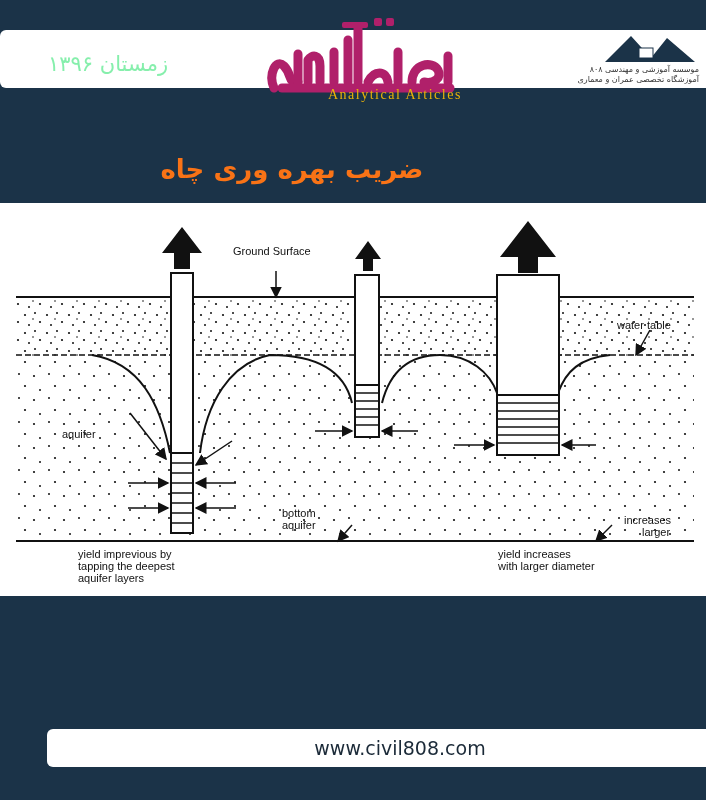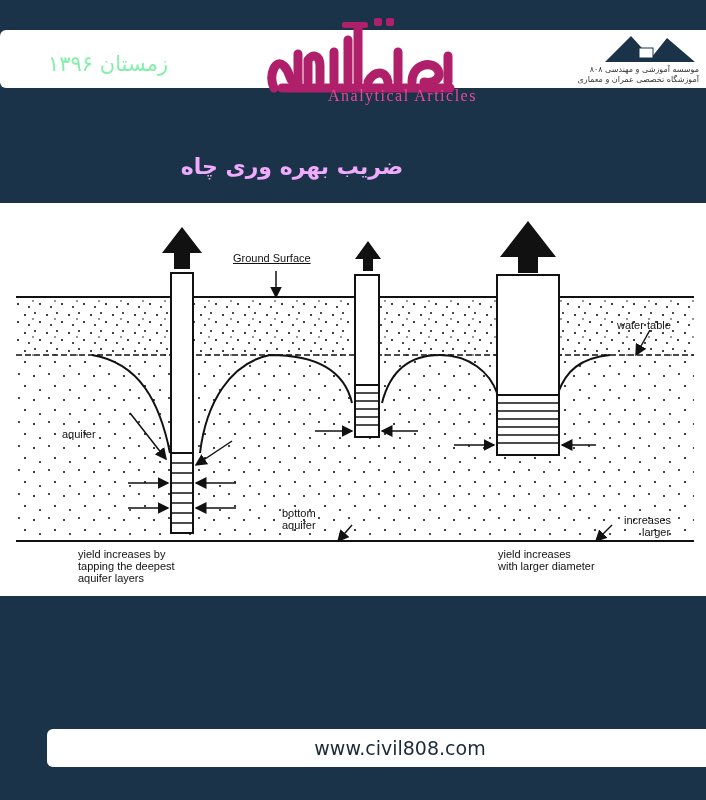--- a/index.html
+++ b/index.html
@@ -1,23 +1,23 @@
 <!DOCTYPE html>
 <html><head>
 <meta charset="utf-8">
 <style>
   html,body{margin:0;padding:0;}
   body{width:706px;height:800px;background:#1b3348;position:relative;overflow:hidden;font-family:"DejaVu Sans",sans-serif;}
   .header-bar{position:absolute;left:0;top:30px;width:706px;height:58px;background:#fff;border-radius:6px 0 0 6px;}
   .date-text{position:absolute;left:48px;top:44px;font-size:21px;font-weight:normal;color:#86efac;direction:rtl;font-family:"DejaVu Sans",sans-serif;margin-top:8px;}
   .logo-title{position:absolute;left:262px;top:14px;width:200px;height:88px;}
-  .logo-sub{position:absolute;left:328px;top:87px;font-family:"Liberation Serif",serif;font-size:16px;letter-spacing:1.5px;color:#ec4899;}
+  .logo-sub{position:absolute;left:328px;top:87px;font-family:"Liberation Serif",serif;font-size:14px;letter-spacing:1.5px;color:#eab308;}
   .inst-logo{position:absolute;left:595px;top:34px;width:106px;height:52px;}
   .inst-line{position:absolute;font-size:8px;color:#333;direction:rtl;white-space:nowrap;}
-  .page-title{position:absolute;left:0;width:584px;top:154px;text-align:center;color:#f0abfc;font-size:22px;font-weight:bold;direction:rtl;}
+  .page-title{position:absolute;left:0;width:584px;top:154px;text-align:center;color:#f97316;font-size:26px;font-weight:bold;direction:rtl;}
   .figure{position:absolute;left:0;top:203px;width:706px;height:393px;background:#fff;}
   .figure svg{position:absolute;left:0;top:0;}
   .lbl{position:absolute;font-family:"Liberation Sans",sans-serif;font-size:11px;color:#111;line-height:12px;white-space:nowrap;}
   .footer-bar{position:absolute;left:0;top:729px;width:706px;height:38px;background:#fff;border-radius:6px 0 0 6px;text-align:center;margin-left:47px;}
   .footer-url{line-height:38px;font-family:"DejaVu Sans",sans-serif;font-size:19px;color:#1b2a38;}
 </style>
 </head>
 <body>
 
 <div class="header-bar"></div>
@@ -135,28 +135,28 @@
       <line x1="418" y1="228" x2="382" y2="228"></line>
       <line x1="454" y1="242" x2="494" y2="242"></line>
       <line x1="596" y1="242" x2="562" y2="242"></line>
       <line x1="276" y1="68" x2="276" y2="94"></line>
       <line x1="650" y1="127" x2="636" y2="152"></line>
       <line x1="352" y1="322" x2="338" y2="338"></line>
       <line x1="612" y1="322" x2="596" y2="338"></line>
     </g>
   </svg>
 
-  <div class="lbl" style="left:233px;top:49px;text-decoration:underline;">Ground Surface</div>
+  <div class="lbl" style="left:233px;top:42px;">Ground Surface</div>
   <div class="lbl" style="left:617px;top:116px;">water table</div>
   <div class="lbl" style="left:62px;top:225px;">aquifer</div>
   <div class="lbl" style="left:282px;top:304px;">bottom</div>
   <div class="lbl" style="left:282px;top:316px;">aquifer</div>
   <div class="lbl" style="left:624px;top:311px;">increases</div>
   <div class="lbl" style="left:642px;top:323px;">larger</div>
-  <div class="lbl" style="left:78px;top:345px;">yield increases by</div>
+  <div class="lbl" style="left:78px;top:345px;">yield imprevious by</div>
   <div class="lbl" style="left:78px;top:357px;">tapping the deepest</div>
   <div class="lbl" style="left:78px;top:369px;">aquifer layers</div>
   <div class="lbl" style="left:498px;top:345px;">yield increases</div>
   <div class="lbl" style="left:498px;top:357px;text-align:center;">with larger diameter</div>
 </div>
 
 <div class="footer-bar">
   <span class="footer-url">www.civil808.com</span>
 </div>
 

